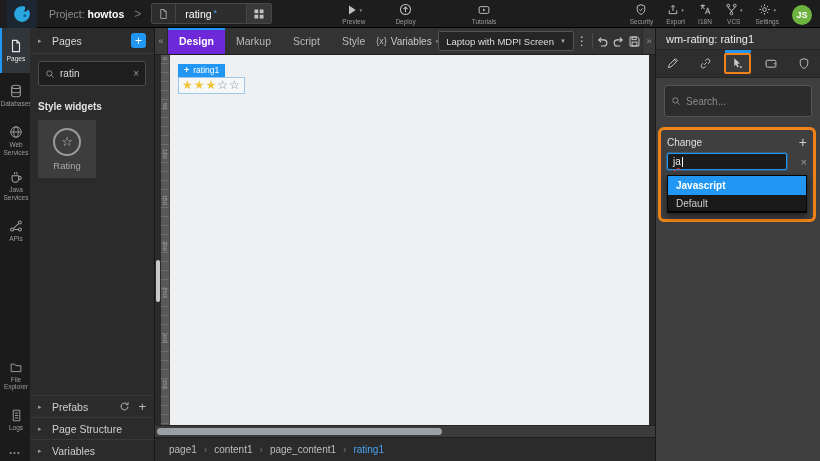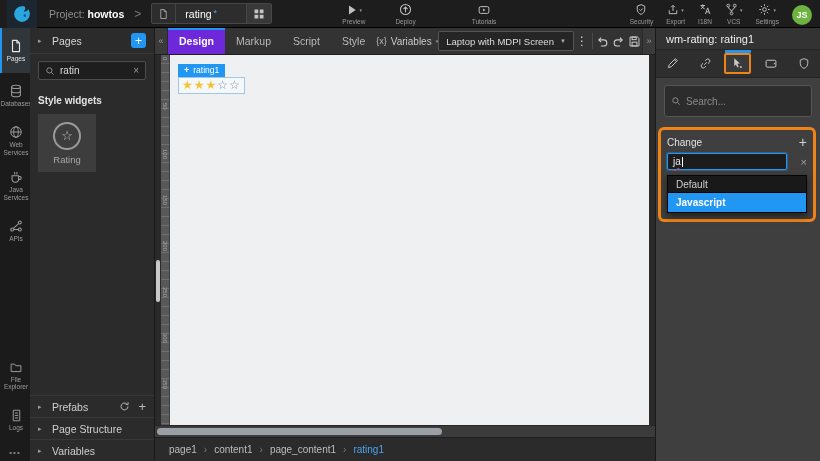--- a/index.html
+++ b/index.html
@@ -36,21 +36,21 @@
   .rail-it.active { background:#31363b; border-left-color:#2196f3; color:#e4e4e4; }
   .rail-spacer { flex:1; }
   .rail-more { height:18px; display:flex; align-items:center; justify-content:center; color:#8a8a8a; font-size:8px; letter-spacing:1px; }
 
   
   .sidebar { width:125px; background:#2b2b2b; display:flex; flex-direction:column; border-right:1px solid #191919; flex:none; }
   .side-row { height:26px; flex:none; display:flex; align-items:center; padding:0 8px; gap:6px; border-bottom:1px solid #383838; font-size:10.5px; color:#d6d6d6; }
   .tri { font-size:7px; color:#9a9a9a; width:8px; flex:none; }
   .plusbtn { margin-left:auto; width:15px; height:15px; background:#2196f3; border-radius:3px; color:#fff; display:flex; align-items:center; justify-content:center; font-size:12px; line-height:1; }
   .side-row.widgets-row .hdr { font-weight:bold; color:#fff; }
-  .search { margin:7px 8px; height:19px; flex:none; background:#1e1e1e; border:1px solid #4d4d4d; border-radius:2px; display:flex; align-items:center; padding:0 6px; gap:5px; color:#8b8b8b; }
+  .search { margin:7px 8px; height:25px; flex:none; background:#1e1e1e; border:1px solid #4d4d4d; border-radius:2px; display:flex; align-items:center; padding:0 6px; gap:5px; color:#8b8b8b; }
   .search .val { font-size:10px; color:#ddd; flex:1; }
   .search .x { color:#9a9a9a; font-size:10px; }
   .group-label { padding:8px 8px 4px; font-size:10px; font-weight:bold; color:#e3e3e3; }
   .tile { width:58px; height:58px; margin:4px 0 0 8px; background:#3d3d3d; display:flex; flex-direction:column; align-items:center; justify-content:center; gap:4px; }
   .tile .circ { width:28px; height:28px; border:2px solid #9a9a9a; border-radius:50%; display:flex; align-items:center; justify-content:center; color:#c0c0c0; font-size:13px; line-height:1; }
   .tile .tl { font-size:9.5px; color:#a8a8a8; }
   .side-spacer { flex:1; }
   .bottom-row { height:22px; flex:none; border-top:1px solid #383838; display:flex; align-items:center; padding:0 8px; gap:6px; font-size:10.5px; color:#cfcfcf; }
   .bottom-row .ric { margin-left:auto; display:flex; gap:8px; color:#bbb; align-items:center; font-size:12px; }
 
@@ -473,20 +473,20 @@
           <span class="plus">+</span>
         </div>
         <div class="evt-inrow">
           <div class="evt-input">
             <span class="txt">ja</span>
             <span class="evt-caret"></span>
           </div>
           <span class="evt-x">×</span>
         </div>
         <div class="dropdown">
+          <div class="opt sel">Javascript</div>
           <div class="opt">Default</div>
-          <div class="opt sel">Javascript</div>
         </div>
       </div>
     </div>
 
   </div>
 </div>
 
 </body></html>

